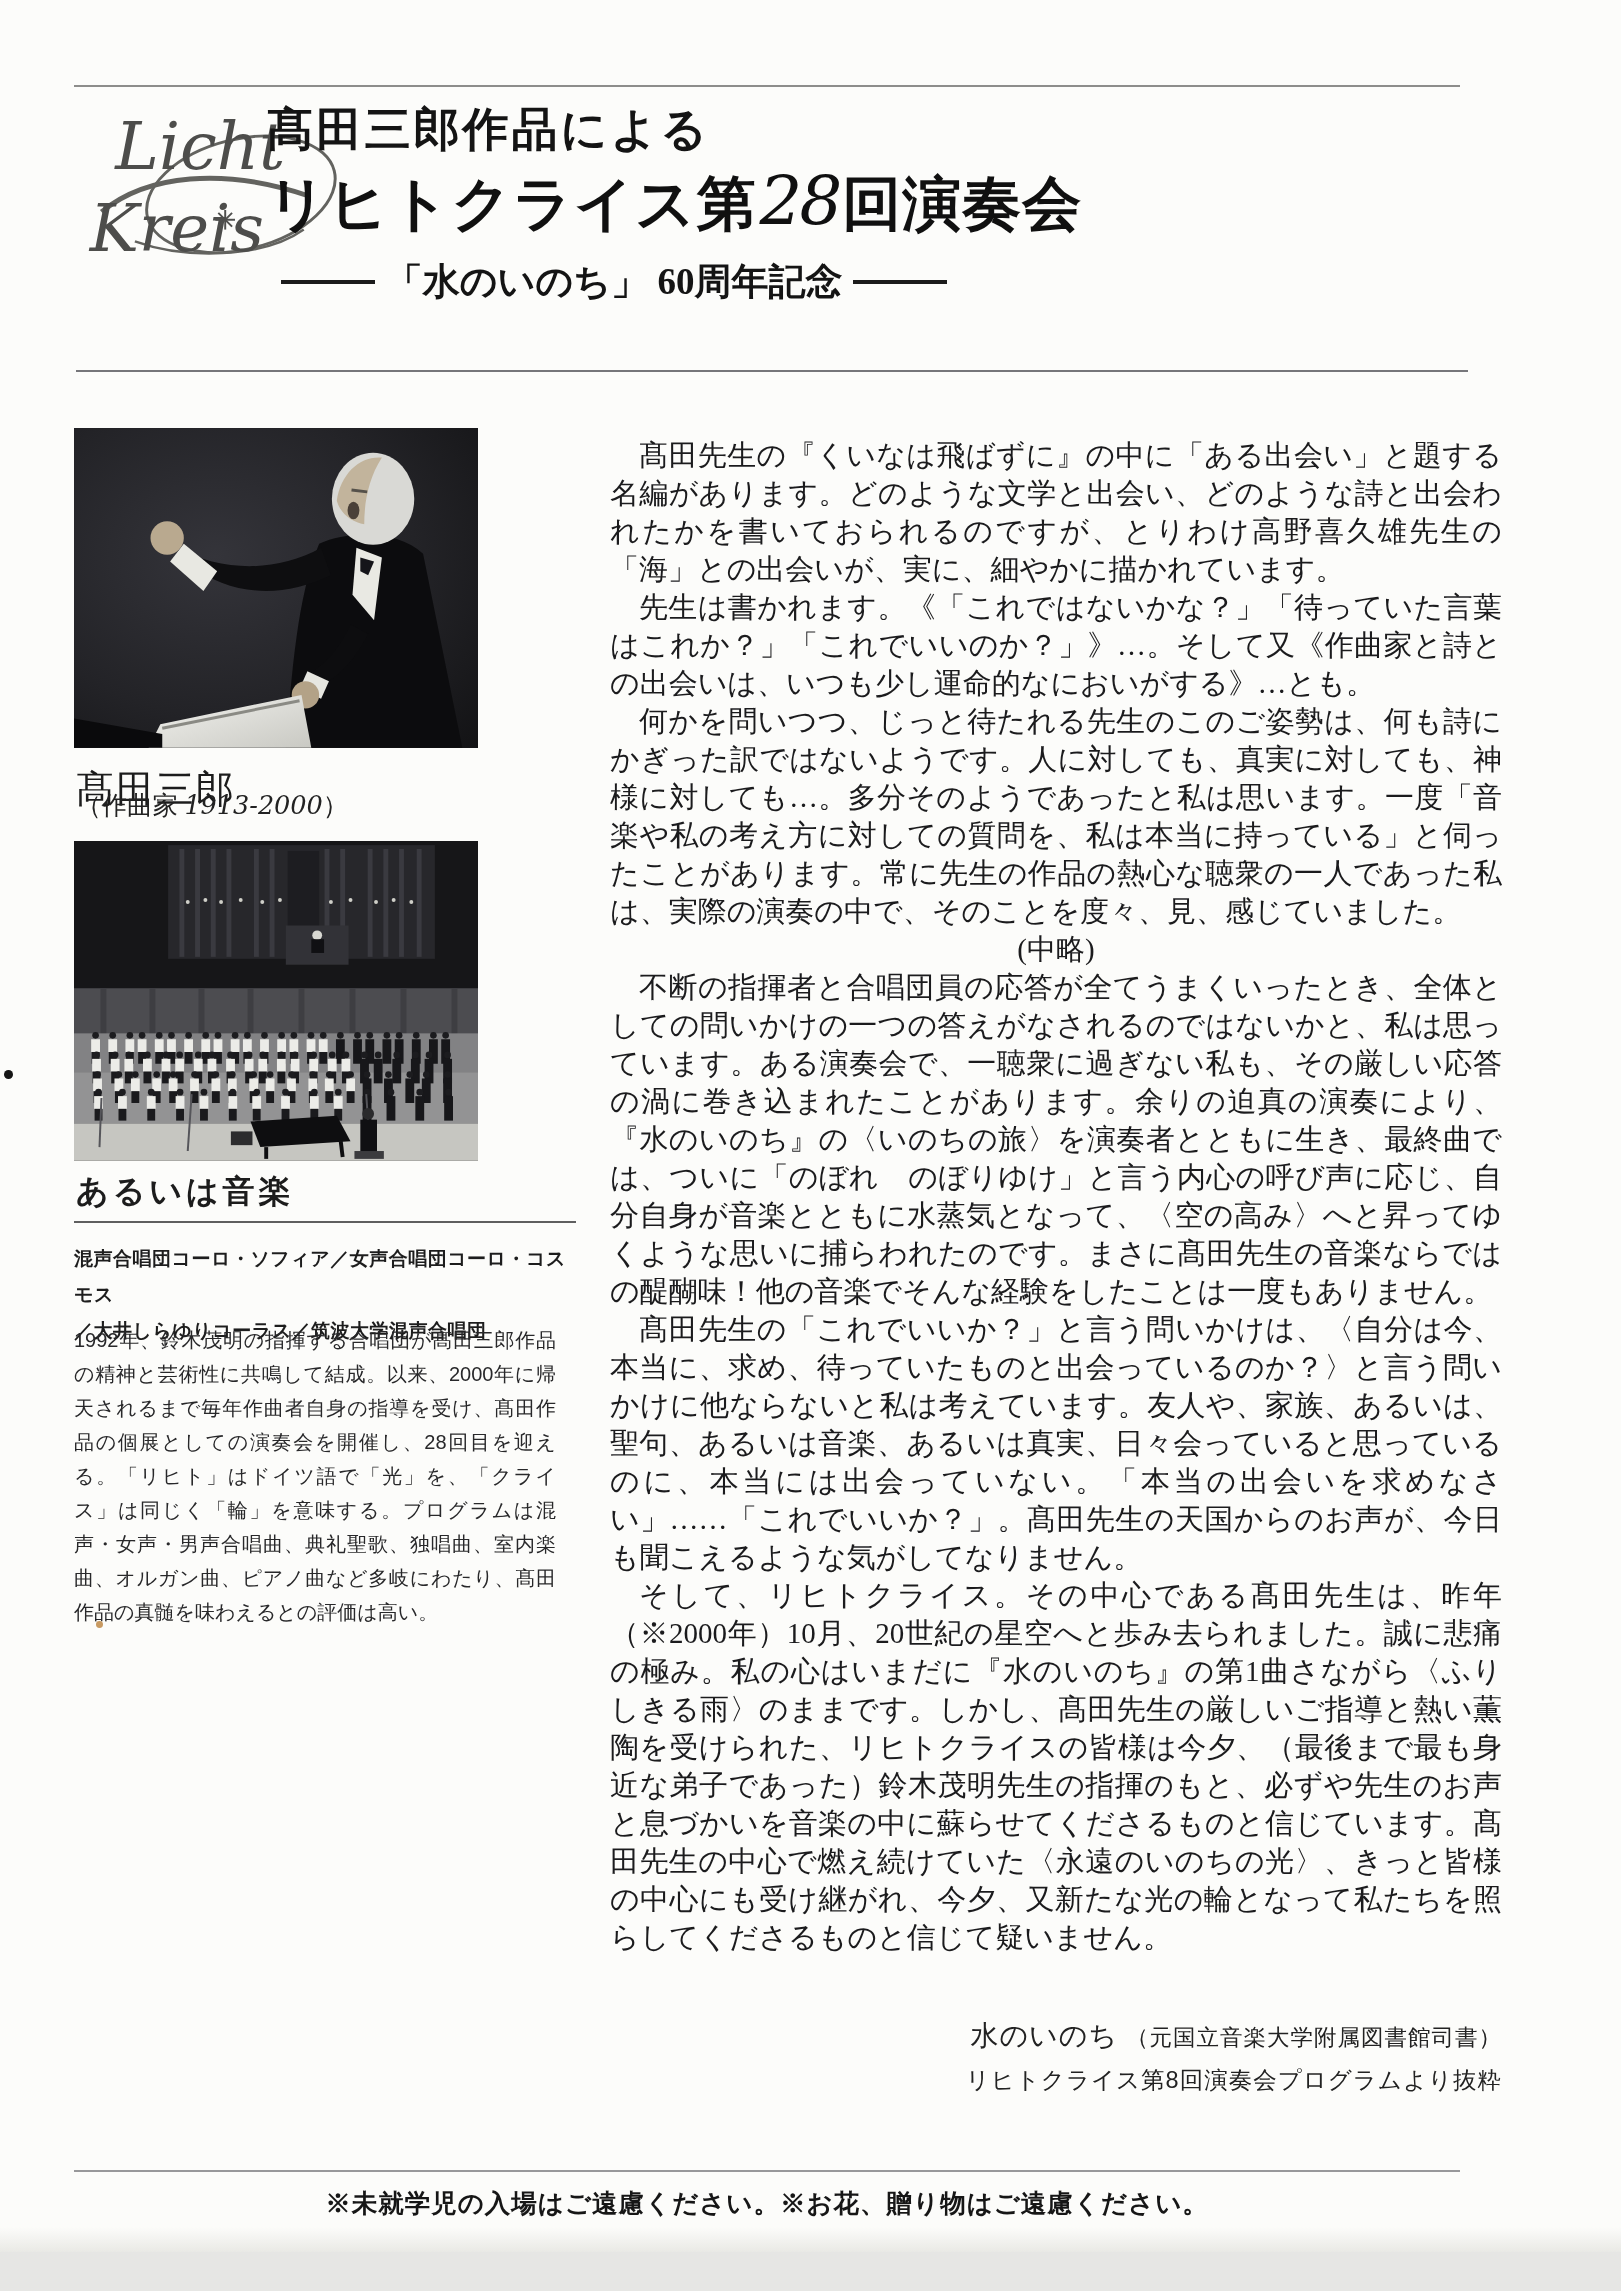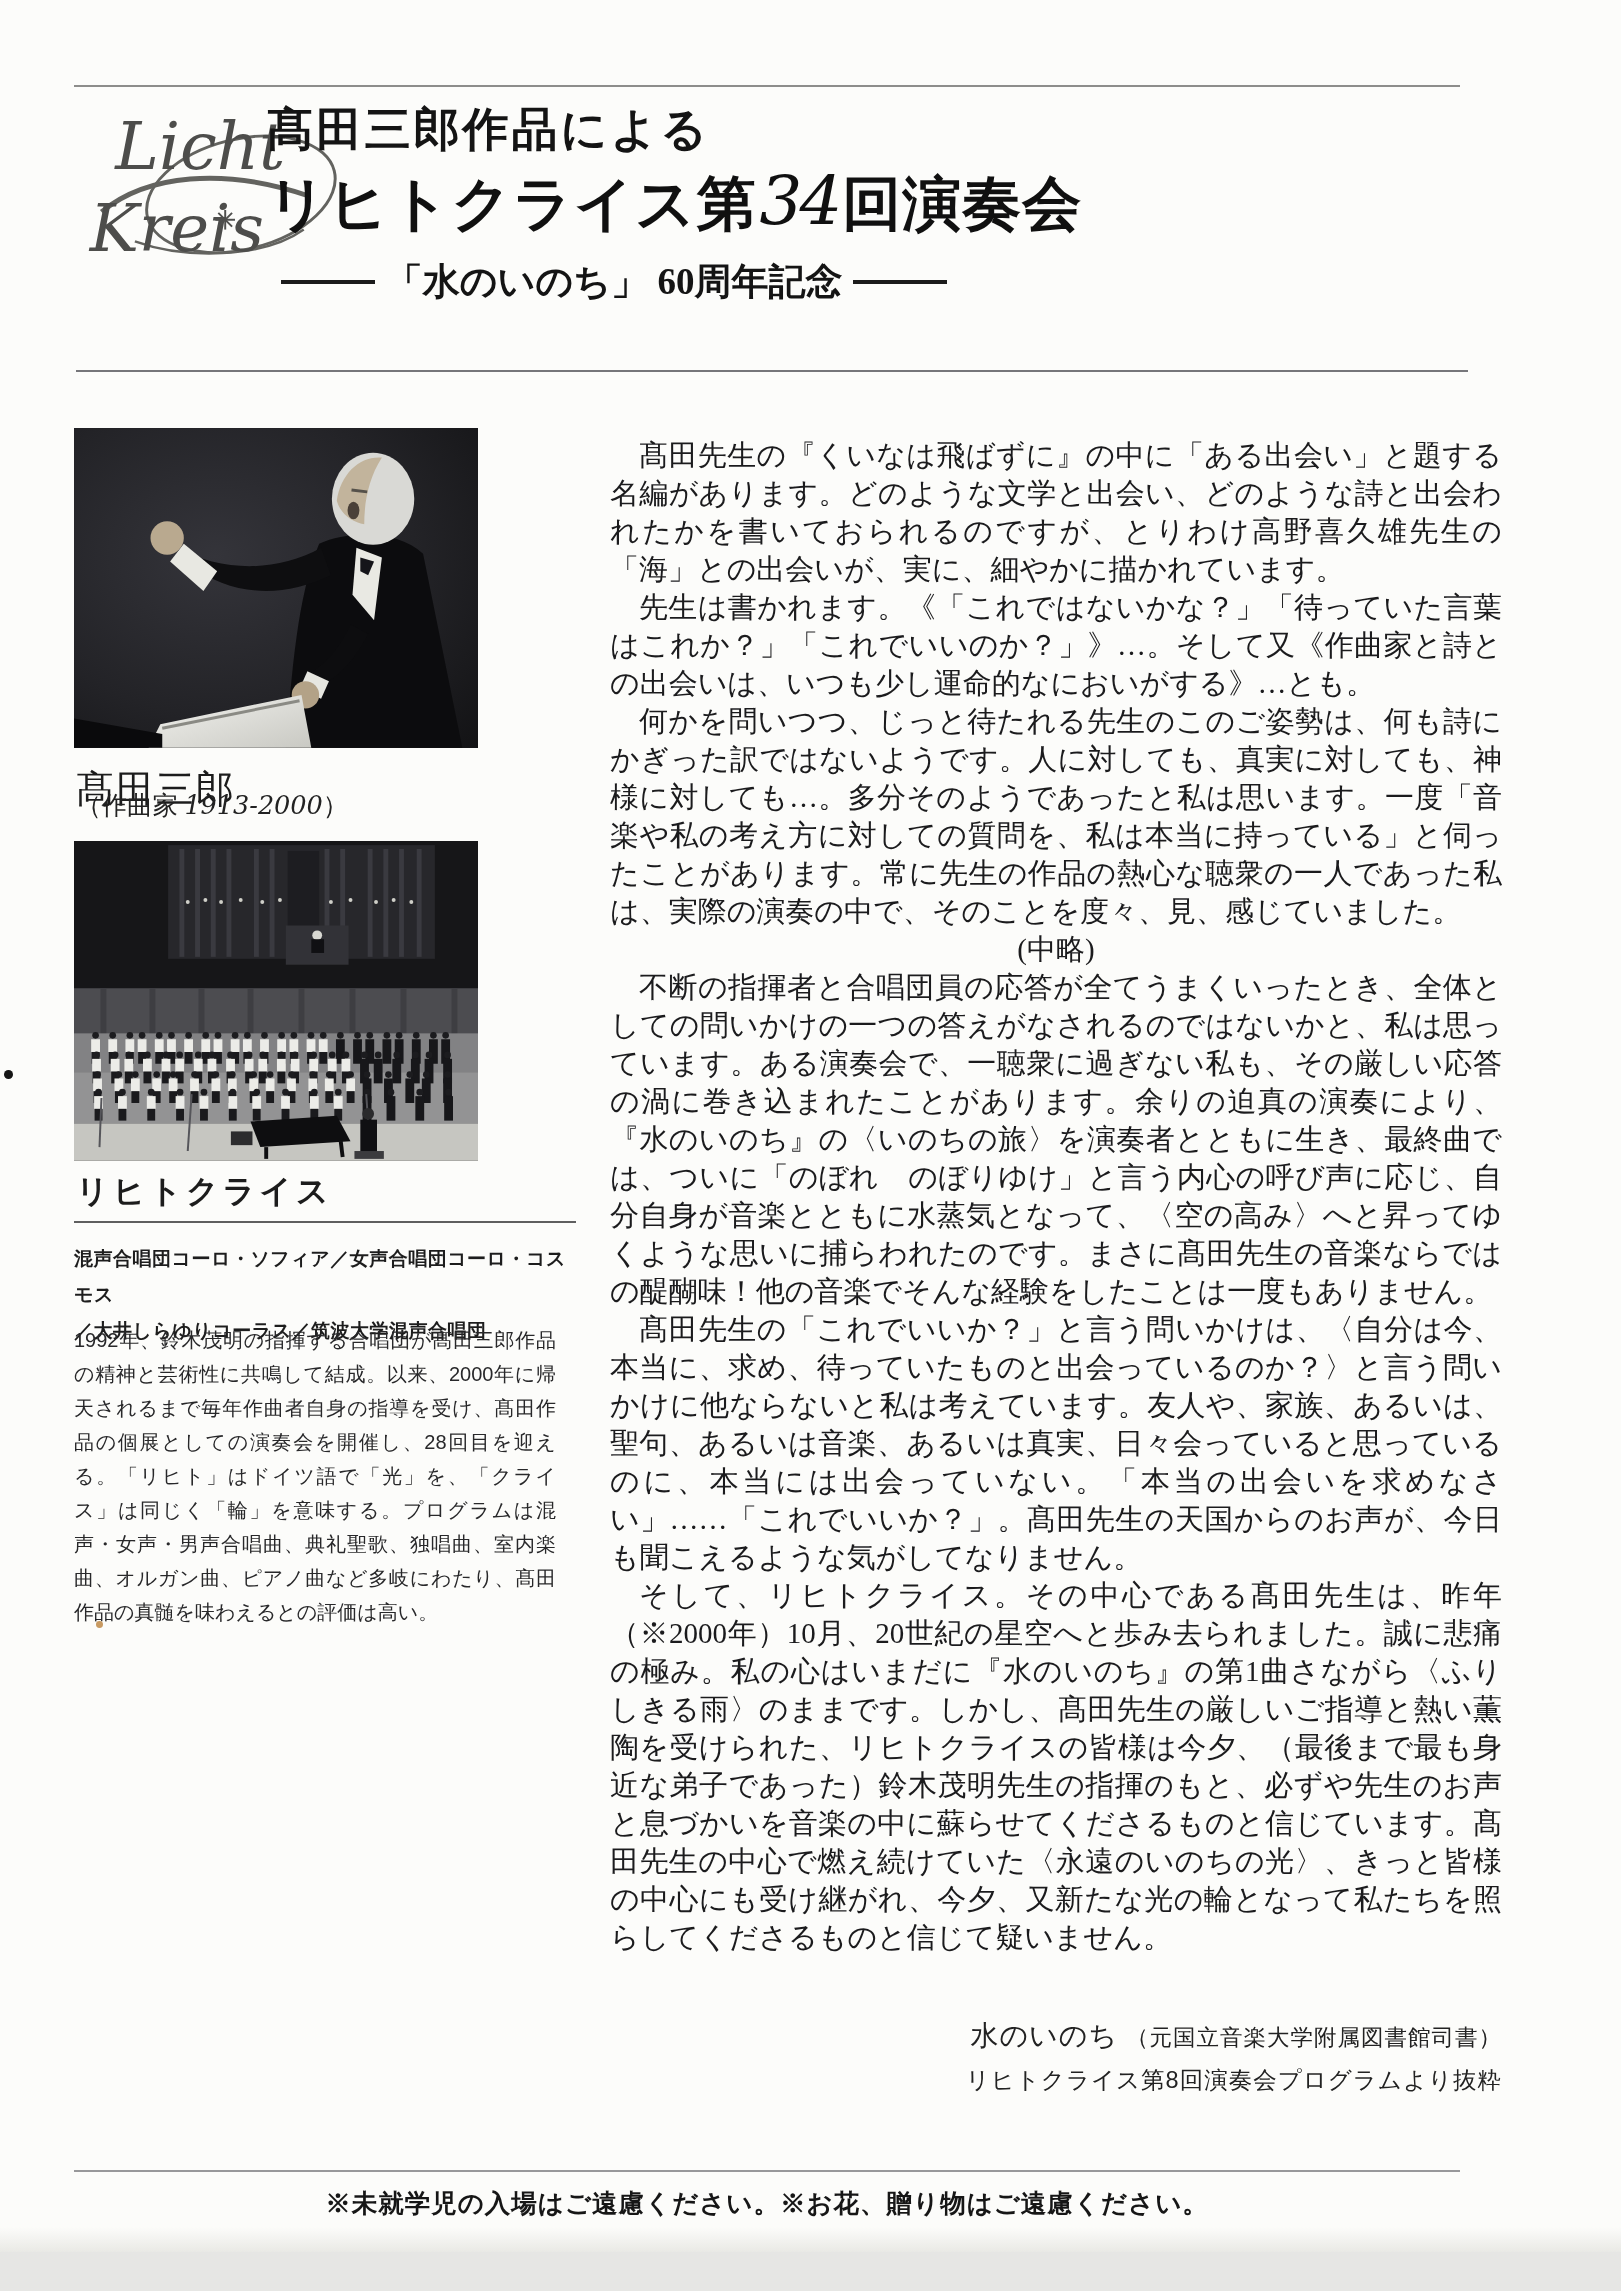--- a/index.html
+++ b/index.html
@@ -79,21 +79,21 @@
         <line x1="152" y1="118" x2="152" y2="138"></line>
         <line x1="142" y1="128" x2="162" y2="128"></line>
         <line x1="145" y1="121" x2="159" y2="135"></line>
         <line x1="159" y1="121" x2="145" y2="135"></line>
       </g>
     </svg>
   </div>
 
   <div class="titles">
     <div class="title-small">髙田三郎作品による</div>
-    <div class="title-main"><span>リヒトクライス第</span><span class="num">34</span><span>回演奏会</span></div>
+    <div class="title-main"><span>リヒトクライス第</span><span class="num">28</span><span>回演奏会</span></div>
     <div class="subtitle">
       <span class="dash"></span>
       <span>「水のいのち」 60周年記念</span>
       <span class="dash"></span>
     </div>
   </div>
 
   <div class="hrule rule-header"></div>
 
   <div class="photo" style="top:428px;">
@@ -430,21 +430,21 @@
         <rect x="160" y="296" width="22" height="14" fill="#2c2c2e"></rect>
       </g>
 
       <g>
         <circle cx="300" cy="278" r="6" fill="#2a2a2c"></circle>
         <rect x="292" y="284" width="17" height="34" fill="#101013"></rect>
         <rect x="286" y="316" width="30" height="8" fill="#3b3b3e"></rect>
       </g>
     </svg>
   </div>
-  <div class="cap-choir">リヒトクライス</div>
+  <div class="cap-choir">あるいは音楽</div>
 
   <div class="hrule rule-left"></div>
 
   <div class="ensembles">
     <div>混声合唱団コーロ・ソフィア／女声合唱団コーロ・コスモス</div>
     <div>／大井しらゆりコーラス／筑波大学混声合唱団</div>
   </div>
 
   <p class="left-desc sans">1992年、鈴木茂明の指揮する合唱団が髙田三郎作品の精神と芸術性に共鳴して結成。以来、2000年に帰天されるまで毎年作曲者自身の指導を受け、髙田作品の個展としての演奏会を開催し、28回目を迎える。「リヒト」はドイツ語で「光」を、「クライス」は同じく「輪」を意味する。プログラムは混声・女声・男声合唱曲、典礼聖歌、独唱曲、室内楽曲、オルガン曲、ピアノ曲など多岐にわたり、髙田作品の真髄を味わえるとの評価は高い。</p>
 

